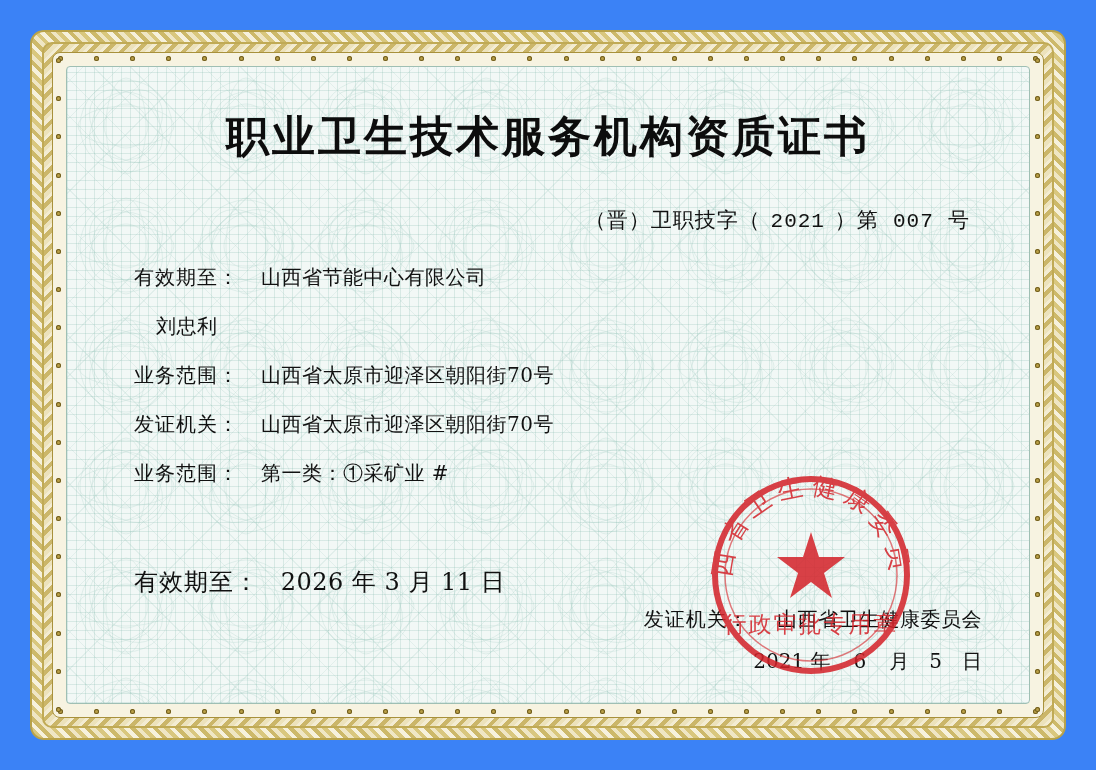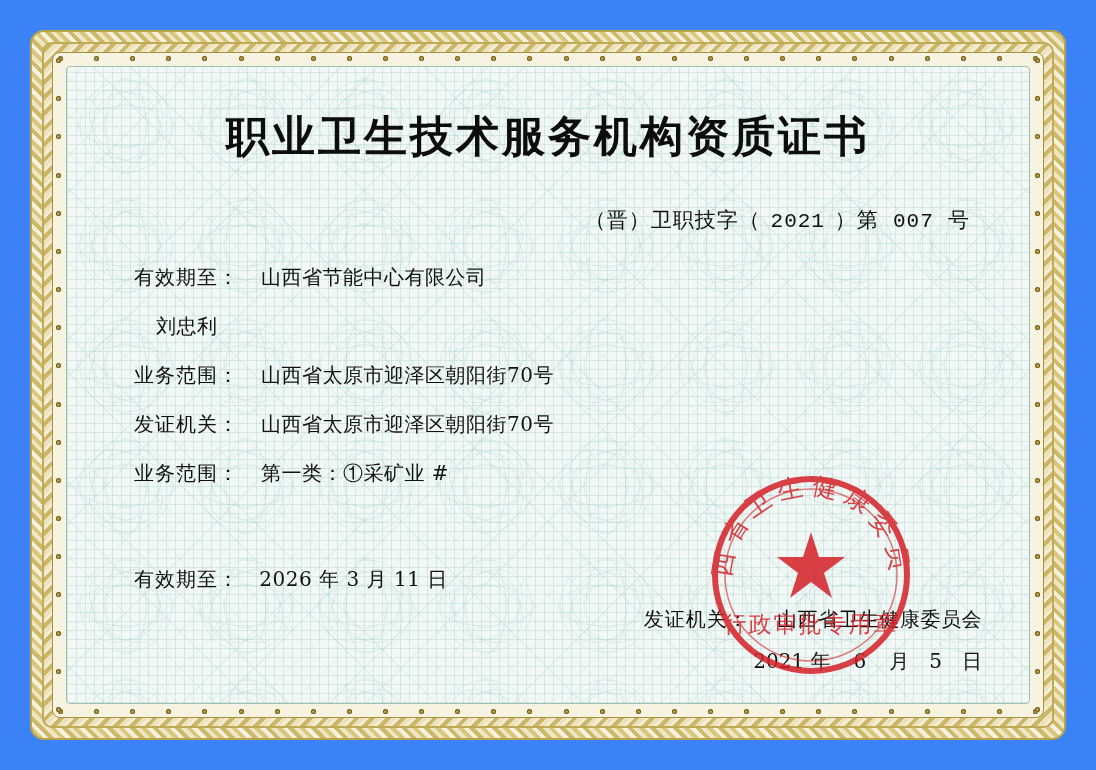--- a/index.html
+++ b/index.html
@@ -157,21 +157,21 @@
   }
   .field-value {
     margin-left: 22px;
     letter-spacing: 0.5px;
   }
 
   .validity {
     position: absolute;
     left: 68px;
     top: 500px;
-    font-size: 20px;
+    font-size: 24px;
     white-space: nowrap;
     font-family: "DejaVu Serif", "Liberation Serif", serif;
   }
   .validity .field-value { margin-left: 14px; }
 
   .issuer {
     position: absolute;
     right: 48px;
     top: 540px;
     font-size: 20px;

